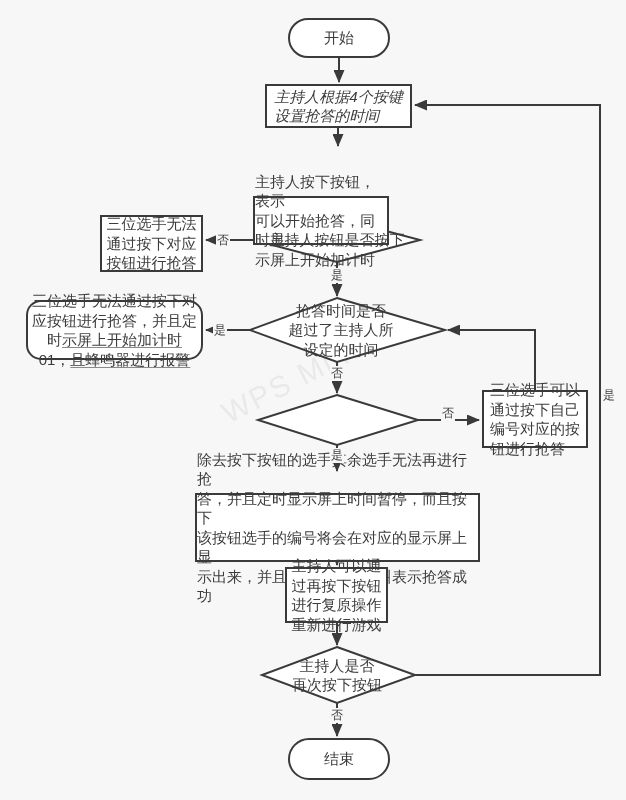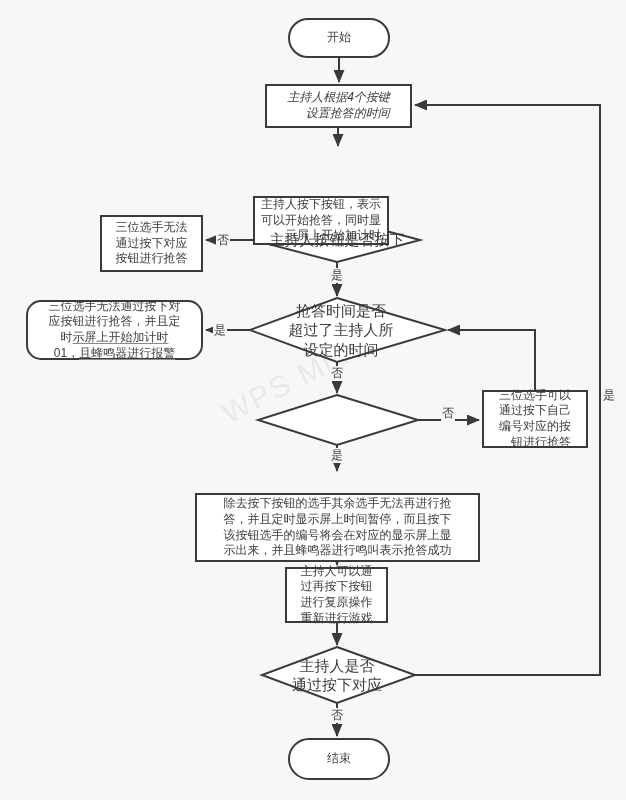--- a/index.html
+++ b/index.html
@@ -3,22 +3,22 @@
 <meta charset="utf-8">
 <style>
   :root{
     --background:#f7f7f7; --stroke:#3a3a3a; --node-fill:#ffffff; --text:#3c3c3c;
   }
   html,body{margin:0;padding:0;}
   body{background:#e9e9e9;font-family:"Liberation Sans","DejaVu Sans",sans-serif;}
   #canvas{position:relative;width:626px;height:800px;background:var(--background);overflow:hidden;margin:0 auto;}
   #wires{position:absolute;left:0;top:0;z-index:1;}
   .node{position:absolute;box-sizing:border-box;display:flex;flex-direction:column;align-items:center;justify-content:center;
-        text-align:right;background:var(--node-fill);border:2px solid var(--stroke);color:var(--text);
-        font-size:12px;line-height:1.3;white-space:pre-line;z-index:2;}
+        text-align:left;background:var(--node-fill);border:2px solid var(--stroke);color:var(--text);
+        font-size:15px;line-height:1.3;white-space:pre-line;z-index:2;}
   .terminator{border-radius:21px;}
   .dtext{position:absolute;box-sizing:border-box;display:flex;align-items:center;justify-content:center;text-align:center;
         color:var(--text);font-size:15px;line-height:1.3;white-space:pre-line;z-index:3;}
   .elabel{position:absolute;z-index:4;font-size:12px;color:var(--text);background:var(--background);
         line-height:1.1;padding:1px 1px;}
   .tl{display:block;}
   .u{text-decoration:underline;text-decoration-color:#8a8a8a;text-underline-offset:2px;}
   #watermark{position:absolute;left:224px;top:398px;z-index:0;font-size:30px;letter-spacing:2px;
         color:rgba(60,60,60,0.07);transform:rotate(-27deg);transform-origin:0 50%;white-space:nowrap;}
 </style>
@@ -110,21 +110,21 @@
 
   <div class="node terminator" style="left:288px;top:738px;width:102px;height:42px;">
     <span>结束</span>
   </div>
 
   <div class="dtext" style="left:262px;top:228px;width:150px;height:24px;">主持人按钮是否按下</div>
   <div class="dtext" style="left:266px;top:304px;width:150px;height:52px;">抢答时间是否
 超过了主持人所
 设定的时间</div>
   <div class="dtext" style="left:267px;top:658px;width:140px;height:34px;">主持人是否
-通过按下对应</div>
+再次按下按钮</div>
 
   <div class="elabel" style="left:216px;top:233px;">否</div>
   <div class="elabel" style="left:330px;top:268px;">是</div>
   <div class="elabel" style="left:213px;top:323px;">是</div>
   <div class="elabel" style="left:330px;top:366px;">否</div>
   <div class="elabel" style="left:441px;top:406px;">否</div>
   <div class="elabel" style="left:330px;top:448px;">是</div>
   <div class="elabel" style="left:330px;top:708px;">否</div>
   <div class="elabel" style="left:602px;top:388px;">是</div>
 

